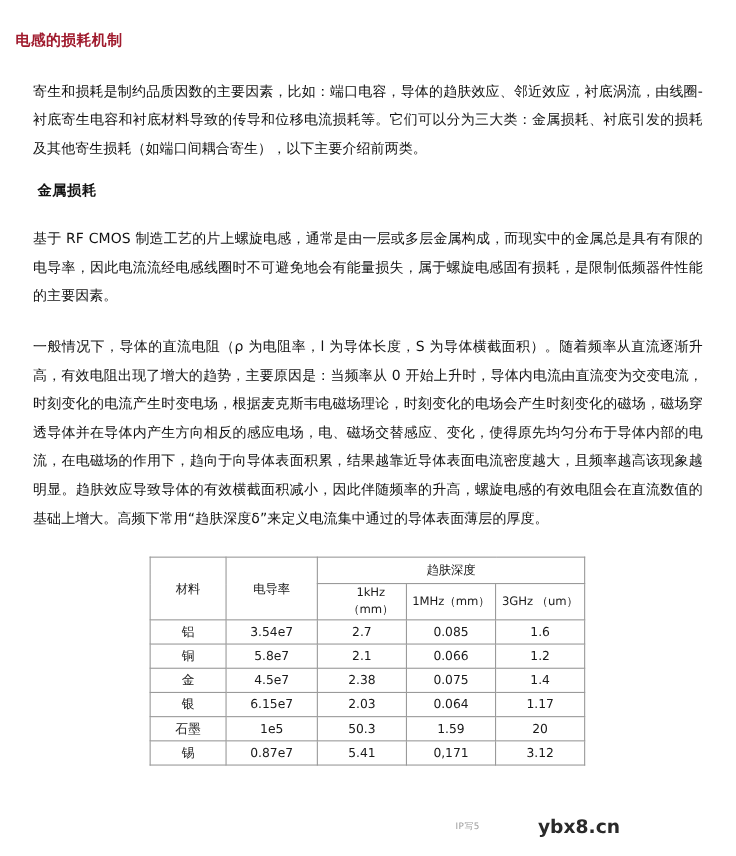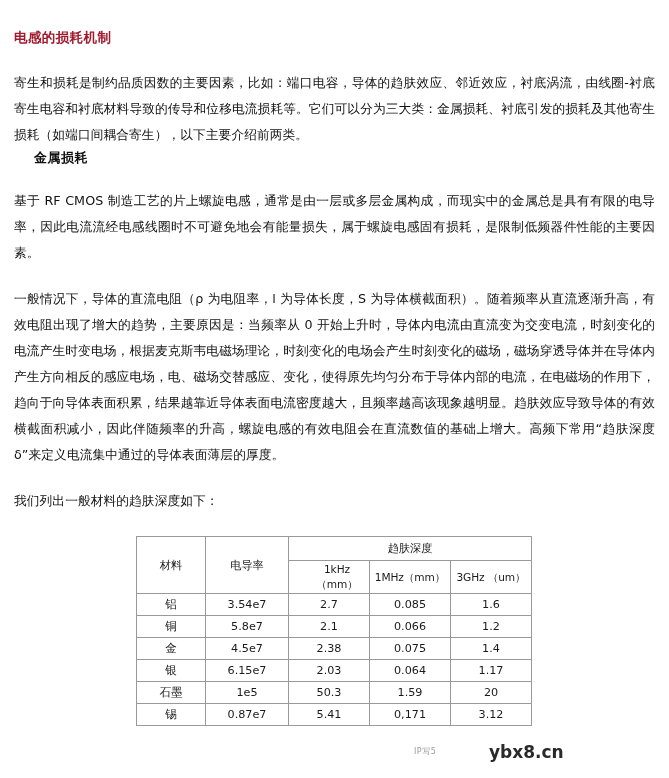--- a/index.html
+++ b/index.html
@@ -29,21 +29,21 @@
     letter-spacing: 0.4px;
     margin: 0;
     padding-top: 28px;
     line-height: 18px;
   }
   .para {
     font-size: 12.7px;
     line-height: 26px;
     text-align: justify;
     text-justify: inter-ideograph;
-    margin: 0;
+    margin: 16px;
     color: #111111;
     letter-spacing: 0.1px;
   }
   .para-gap-large { margin-top: 24px; }
   .para-gap-med { margin-top: 20px; }
 
   .sub-head {
     font-size: 13px;
     font-weight: bold;
     color: #111111;
@@ -124,21 +124,20 @@
 
   <p class="para para-gap-large">寄生和损耗是制约品质因数的主要因素，比如：端口电容，导体的趋肤效应、邻近效应，衬底涡流，由线圈-衬底寄生电容和衬底材料导致的传导和位移电流损耗等。它们可以分为三大类：金属损耗、衬底引发的损耗及其他寄生损耗（如端口间耦合寄生），以下主要介绍前两类。</p>
 
   <h2 class="sub-head sub-head-indent para-gap-med">金属损耗</h2>
 
   <p class="para para-gap-med">基于 RF CMOS 制造工艺的片上螺旋电感，通常是由一层或多层金属构成，而现实中的金属总是具有有限的电导率，因此电流流经电感线圈时不可避免地会有能量损失，属于螺旋电感固有损耗，是限制低频器件性能的主要因素。</p>
 
 
   <p class="para para-gap-med">一般情况下，导体的直流电阻（ρ 为电阻率，l 为导体长度，S 为导体横截面积）。随着频率从直流逐渐升高，有效电阻出现了增大的趋势，主要原因是：当频率从 0 开始上升时，导体内电流由直流变为交变电流，时刻变化的电流产生时变电场，根据麦克斯韦电磁场理论，时刻变化的电场会产生时刻变化的磁场，磁场穿透导体并在导体内产生方向相反的感应电场，电、磁场交替感应、变化，使得原先均匀分布于导体内部的电流，在电磁场的作用下，趋向于向导体表面积累，结果越靠近导体表面电流密度越大，且频率越高该现象越明显。趋肤效应导致导体的有效横截面积减小，因此伴随频率的升高，螺旋电感的有效电阻会在直流数值的基础上增大。高频下常用“趋肤深度δ”来定义电流集中通过的导体表面薄层的厚度。</p>
 
-  <p class="para para-gap-med">我们列出一般材料的趋肤深度如下：</p>
 
   <div class="table-wrap">
     <table class="skin-table">
       <thead>
         <tr>
           <th class="c-mat spanv" rowspan="2">材料</th>
           <th class="c-cond spanv" rowspan="2">电导率</th>
           <th class="group" colspan="3">趋肤深度</th>
         </tr>
         <tr>

